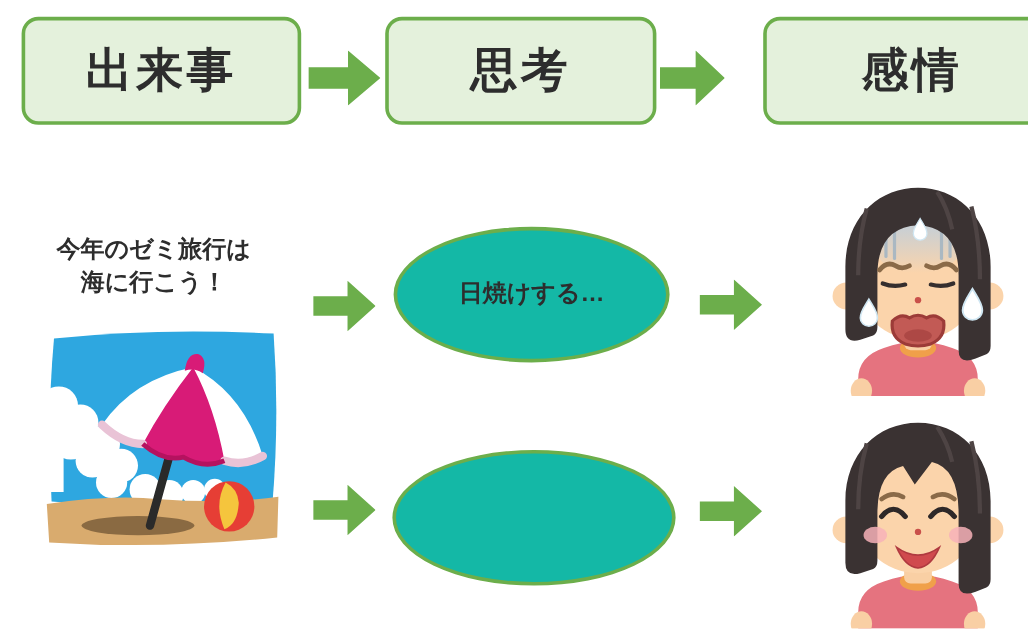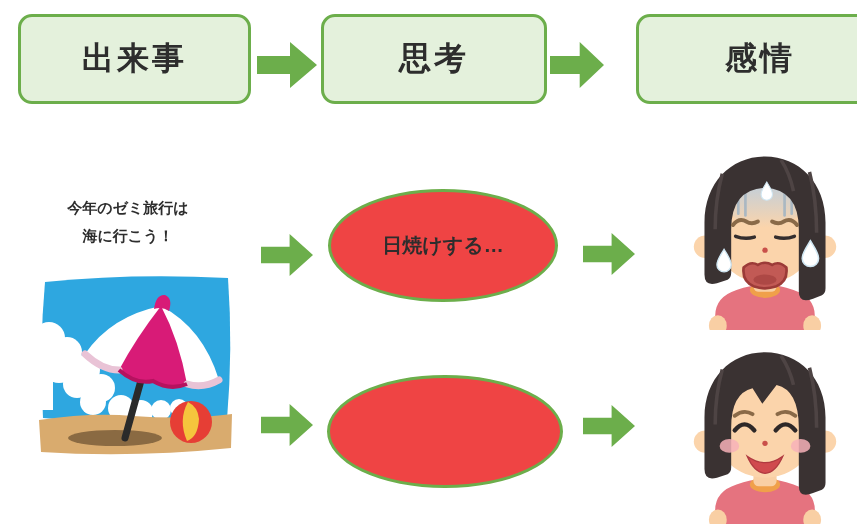--- a/index.html
+++ b/index.html
@@ -16,33 +16,33 @@
     font-family:"Liberation Sans","DejaVu Sans",sans-serif;
     color:var(--ink);
   }
   .abs{position:absolute;}
   .hdr-box{
     box-sizing:border-box;
     border:3px solid var(--green);
     background:var(--box-fill);
     border-radius:14px;
     display:flex;align-items:center;justify-content:center;
-    font-size:32px;font-weight:bold;letter-spacing:3px;
+    font-size:39px;font-weight:bold;letter-spacing:3px;
   }
   .arrow svg{display:block;width:100%;height:100%;}
   .arrow polygon{fill:var(--green);}
   .event-text{
     text-align:center;
-    font-size:15px;font-weight:bold;line-height:28px;
+    font-size:20px;font-weight:bold;line-height:28px;
   }
   .event-text span{display:block;}
   .bubble{
     box-sizing:border-box;
     border:3px solid var(--green);
-    background:#ef4444;
+    background:#14b8a6;
     border-radius:50%;
     display:flex;flex-direction:column;align-items:center;justify-content:center;
     font-size:20px;font-weight:bold;line-height:27px;
     text-align:center;
   }
   .bubble span{display:block;}
   .illu svg{display:block;width:100%;height:100%;}
 </style>
 </head>
 <body>

